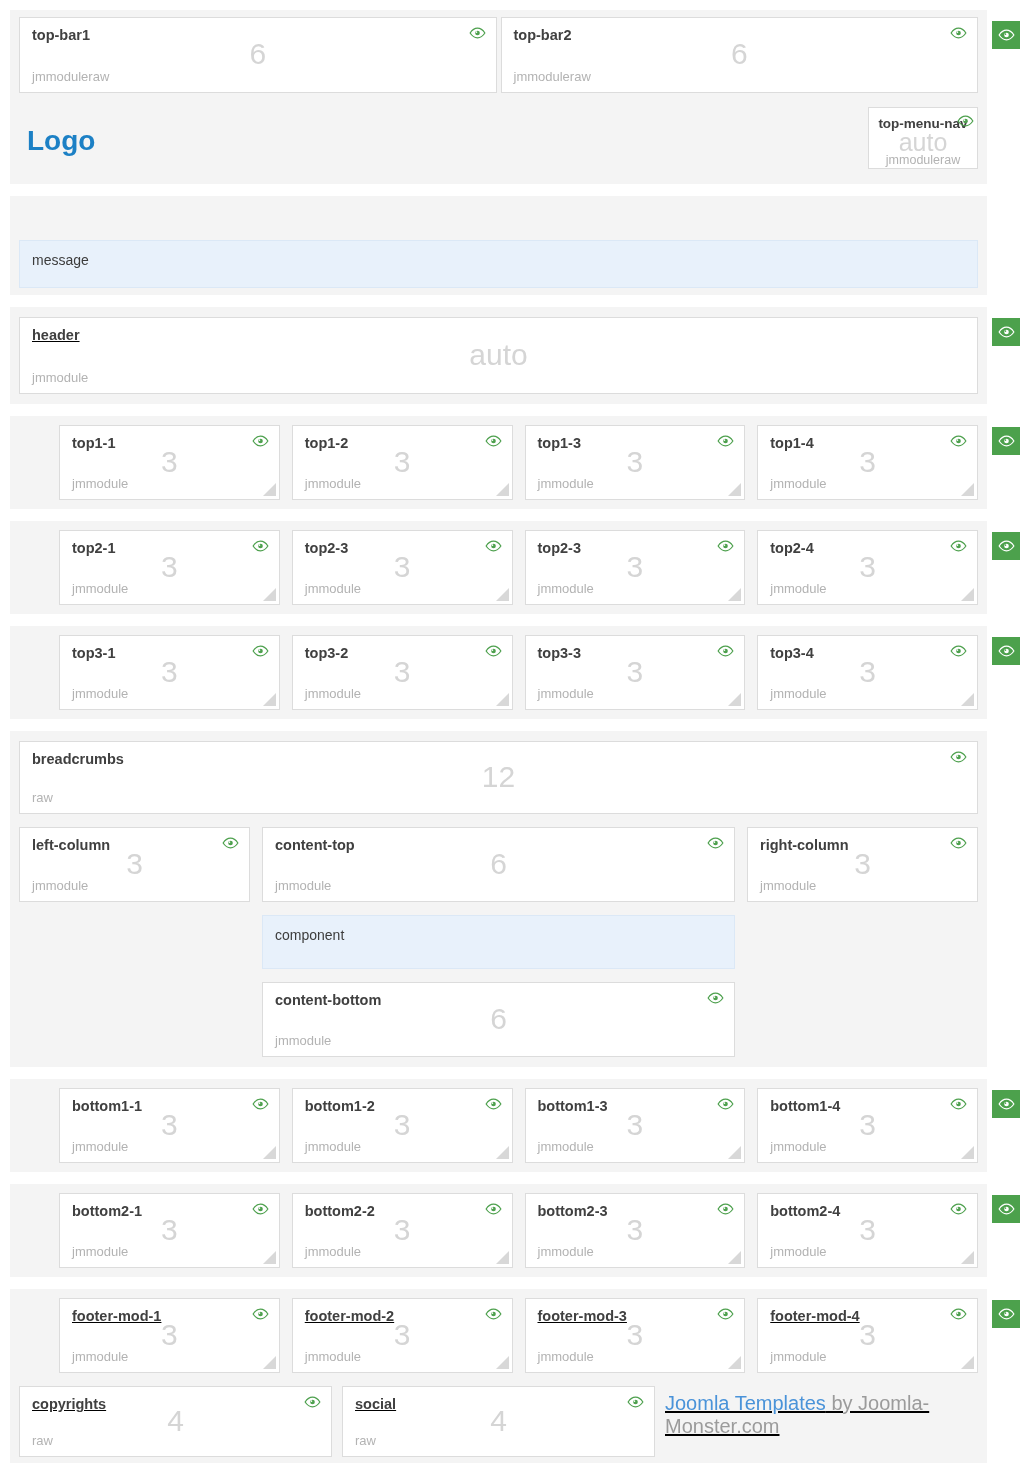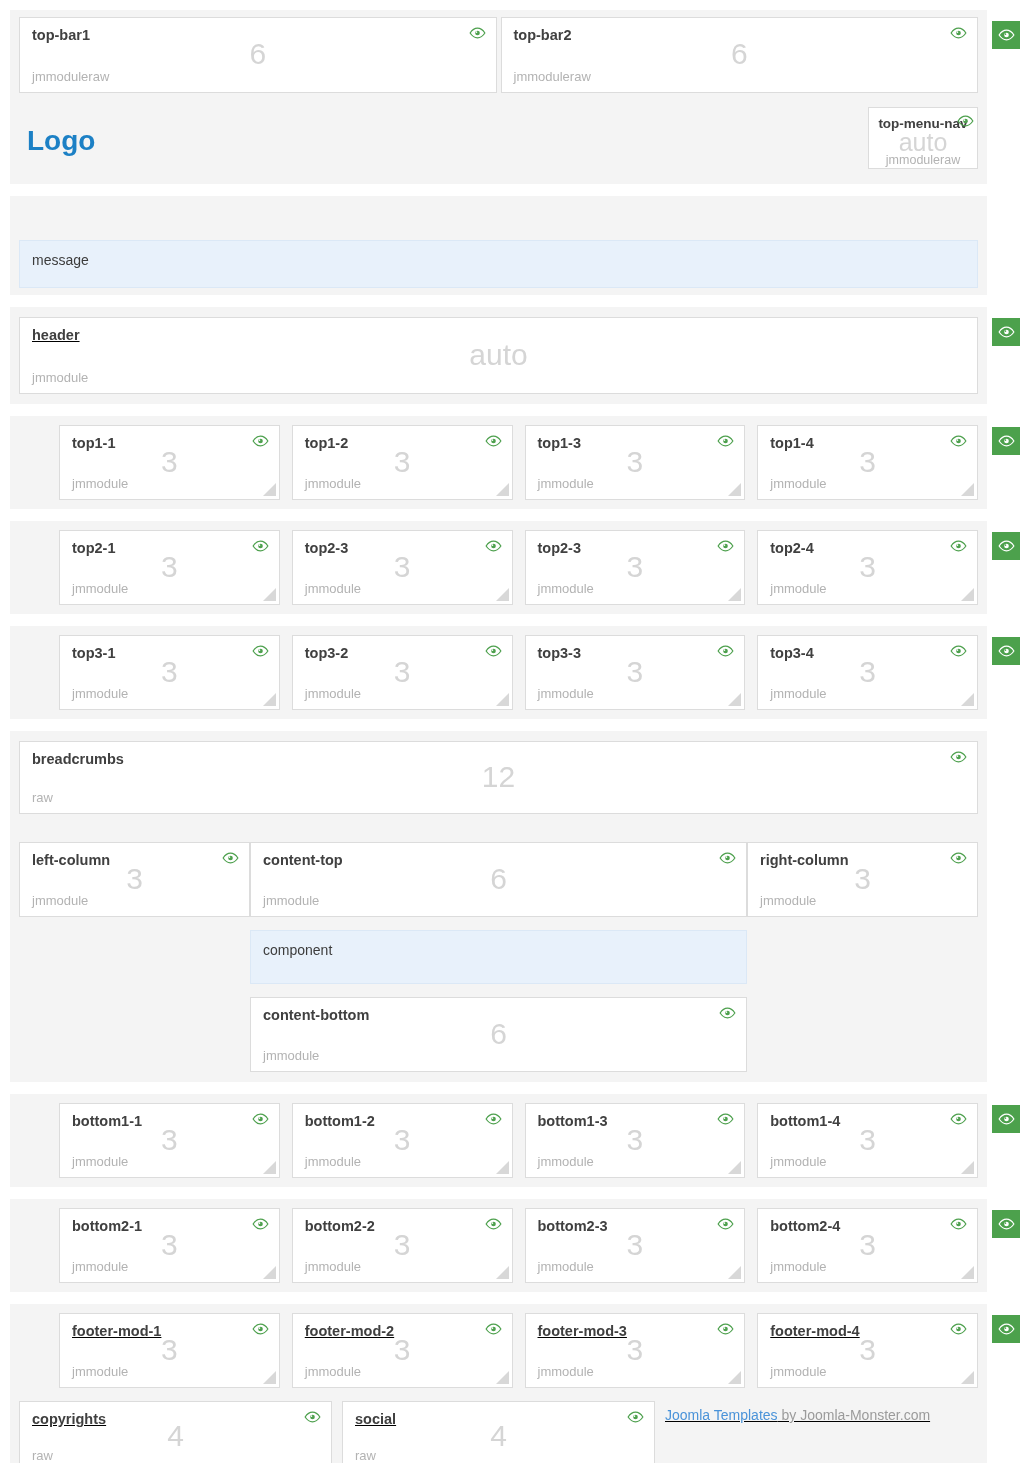--- a/index.html
+++ b/index.html
@@ -17,21 +17,21 @@
     padding: 9px;
   }
   .section-top { padding: 7px 9px 15px 9px; }
   .section-message { padding: 7px 9px; }
   .section-header { padding: 10px 9px; }
   .section-main { padding: 10px 9px; }
   .section-footer { padding: 9px 9px 15px 9px; text-decoration: underline; }
 
   .grid4 { display: grid; grid-template-columns: repeat(4, 1fr); gap: 12px; padding-left: 40px; }
   .grid2 { display: grid; grid-template-columns: repeat(2, 1fr); gap: 4px; }
-  .grid-main { display: grid; grid-template-columns: 231px 1fr 231px; margin-top: 28px; }
+  .grid-main { display: grid; grid-template-columns: 231px 1fr 231px; gap: 12px; margin-top: 13px; }
   .grid-footer2 { display: grid; grid-template-columns: 1fr 1fr 1fr; gap: 10px; margin-top: 13px; }
 
   .mod-box {
     position: relative;
     background: #ffffff;
     border: 1px solid #dcdcdc;
     height: 75px;
     padding: 9px 12px;
     overflow: visible;
   }
@@ -74,21 +74,21 @@
 
   .side-toggle {
     position: absolute; top: 11px; left: 100%; margin-left: 5px;
     width: 28px; height: 28px; background: #4ca14c; border: none;
     display: flex; align-items: center; justify-content: center;
     cursor: pointer;
   }
   .side-toggle .eye { position: static; color: #ffffff; }
   .side-toggle .glint { fill: #4ca14c; }
 
-  .credit { font-size: 14px; padding-top: 6px; color: #9b9b9b; }
+  .credit { font-size: 20px; padding-top: 6px; color: #9b9b9b; }
   .credit a { color: #4a93d9; text-decoration: none; cursor: pointer; }
 </style>
 </head>
 <body>
 
 <div class="section section-top">
   <div class="grid2">
   <div class="mod-box box-topbar">
     <div class="mod-title">top-bar1</div>
     <span class="eye">

